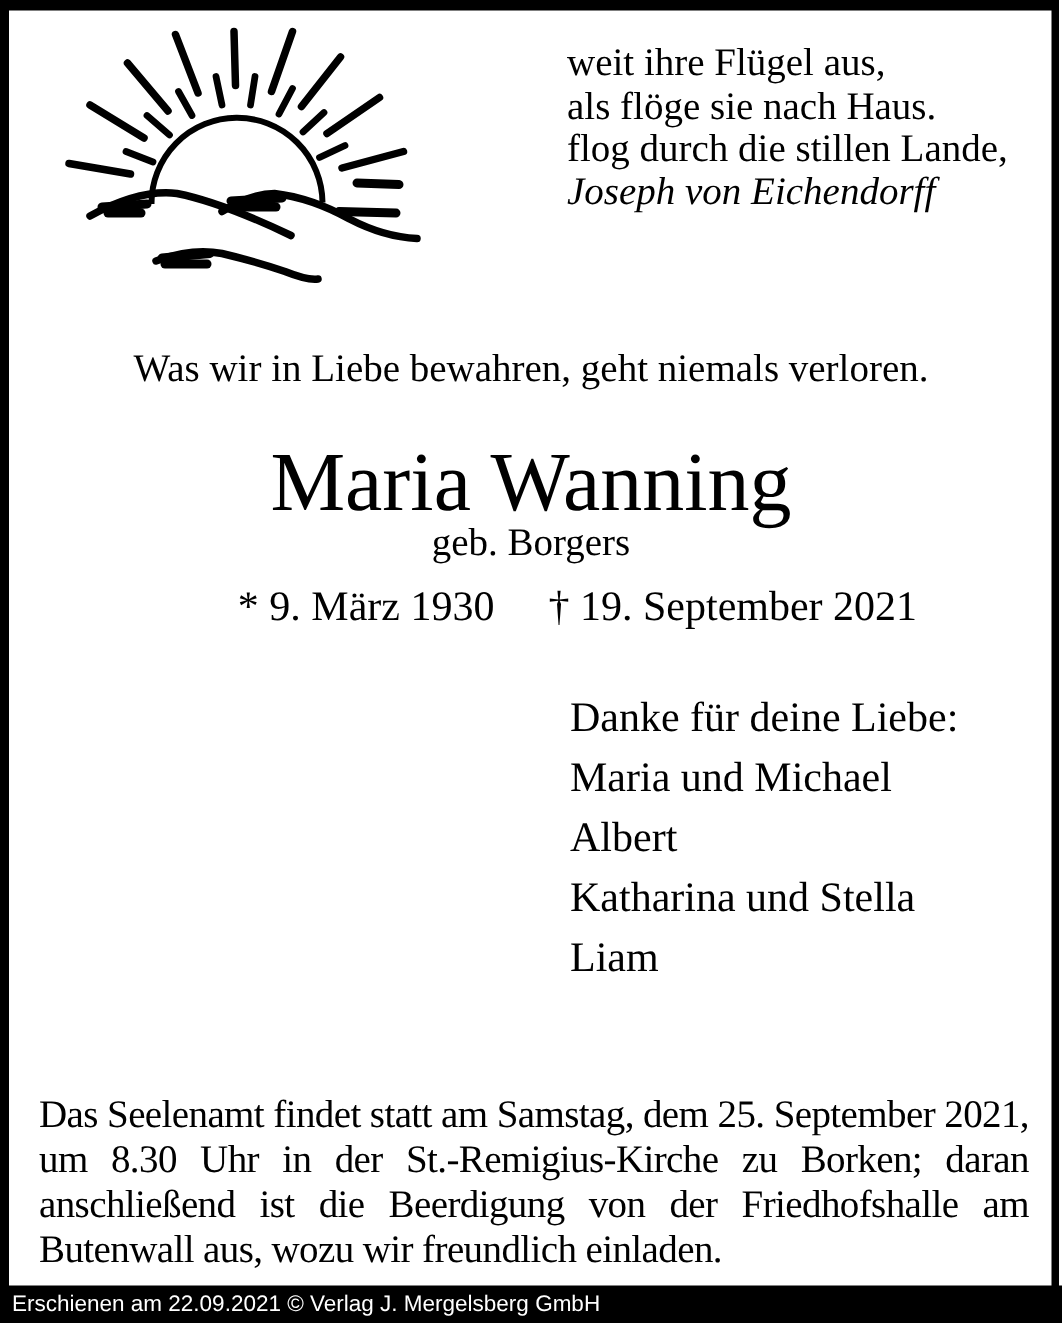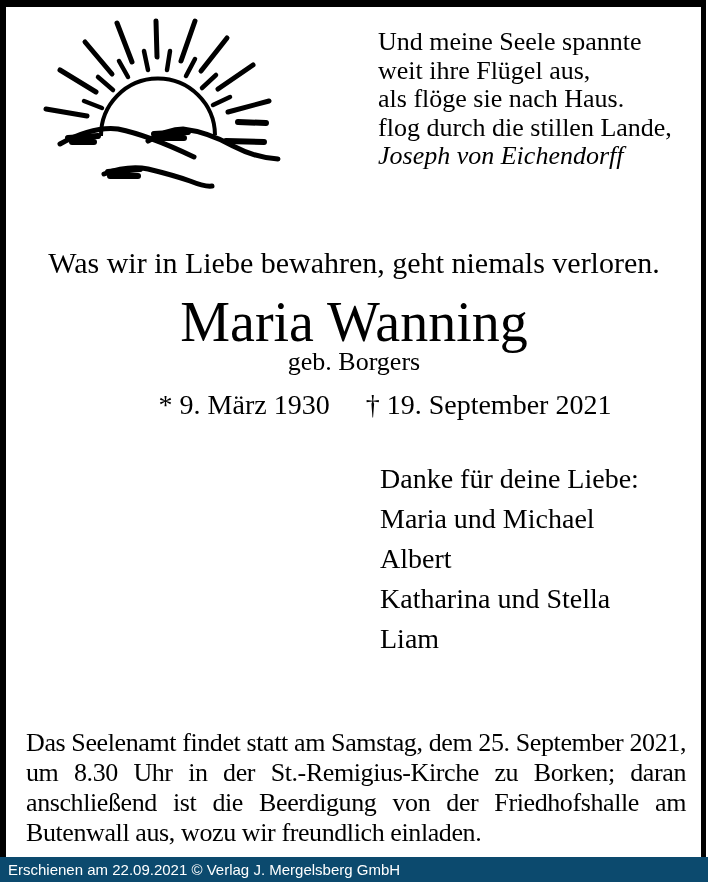--- a/index.html
+++ b/index.html
@@ -30,23 +30,23 @@
     left: 378px;
     top: 28px;
     font-size: 26px;
     line-height: 28.5px;
     white-space: nowrap;
   }
   .poem-attribution { font-style: italic; }
   .motto {
     position: absolute;
     left: 0; width: 708px;
-    top: 246px;
+    top: 231px;
     text-align: center;
-    font-size: 30px;
+    font-size: 26px;
   }
   .name {
     position: absolute;
     left: 0; width: 708px;
     top: 293px;
     text-align: center;
     font-size: 56px;
     line-height: 58px;
   }
   .maiden {
@@ -88,21 +88,21 @@
     font-size: 26px;
     line-height: 30px;
     letter-spacing: -0.4px;
     text-align: justify;
   }
   .footer {
     position: absolute;
     left: 0; bottom: 0;
     width: 708px;
     height: 25px;
-    background: #0c4a6e;
+    background: #000000;
     color: #ffffff;
     font-family: "Liberation Sans", sans-serif;
     font-size: 15px;
     display: flex;
     align-items: center;
     padding-left: 8px;
     box-sizing: border-box;
   }
 </style>
 </head>
@@ -145,21 +145,20 @@
       <path d="M 32 122 L 62 120"></path>
       <path d="M 36 126 L 58 126"></path>
       <path d="M 118 118 L 152 116"></path>
       <path d="M 120 122 L 148 122"></path>
       <path d="M 72 156 L 104 153"></path>
       <path d="M 74 160 L 102 160"></path>
     </g>
   </svg>
 
   <div class="poem">
-    <div class="poem-line">Und meine Seele spannte</div>
     <div class="poem-line">weit ihre Flügel aus,</div>
     <div class="poem-line">als flöge sie nach Haus.</div>
     <div class="poem-line">flog durch die stillen Lande,</div>
     <div class="poem-attribution">Joseph von Eichendorff</div>
   </div>
 
   <div class="motto">Was wir in Liebe bewahren, geht niemals verloren.</div>
 
   <div class="name">Maria Wanning</div>
 

